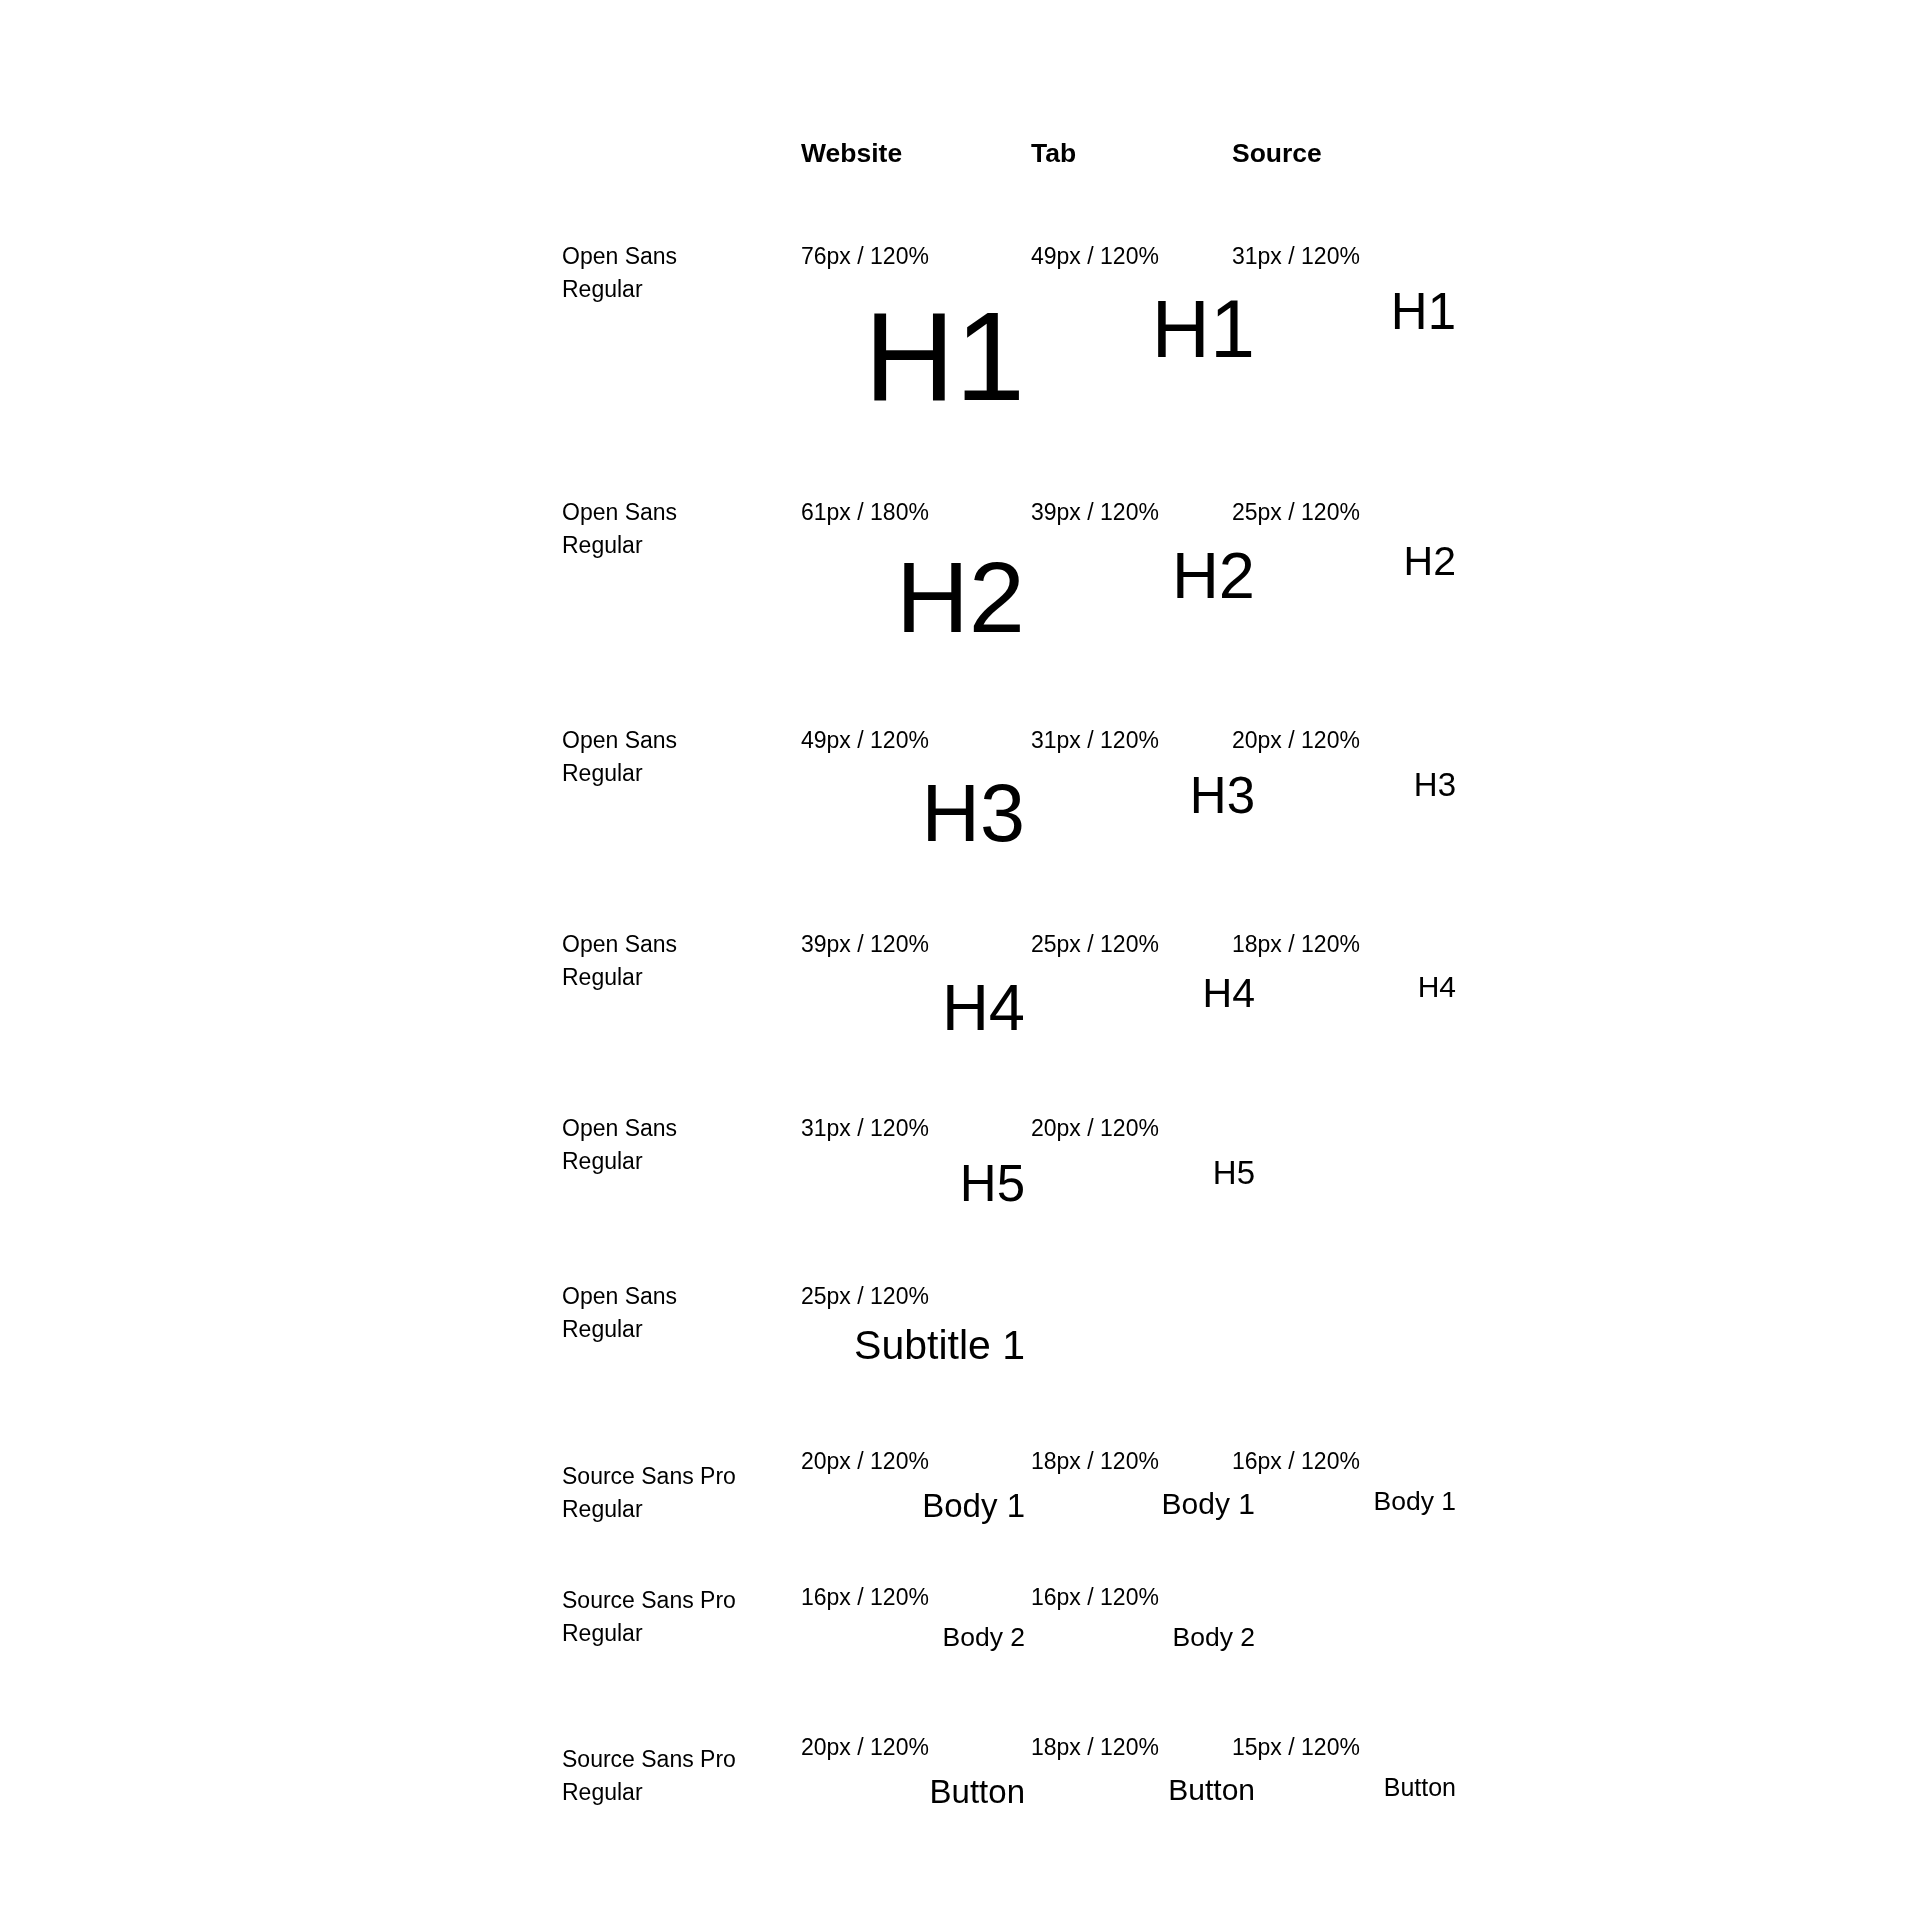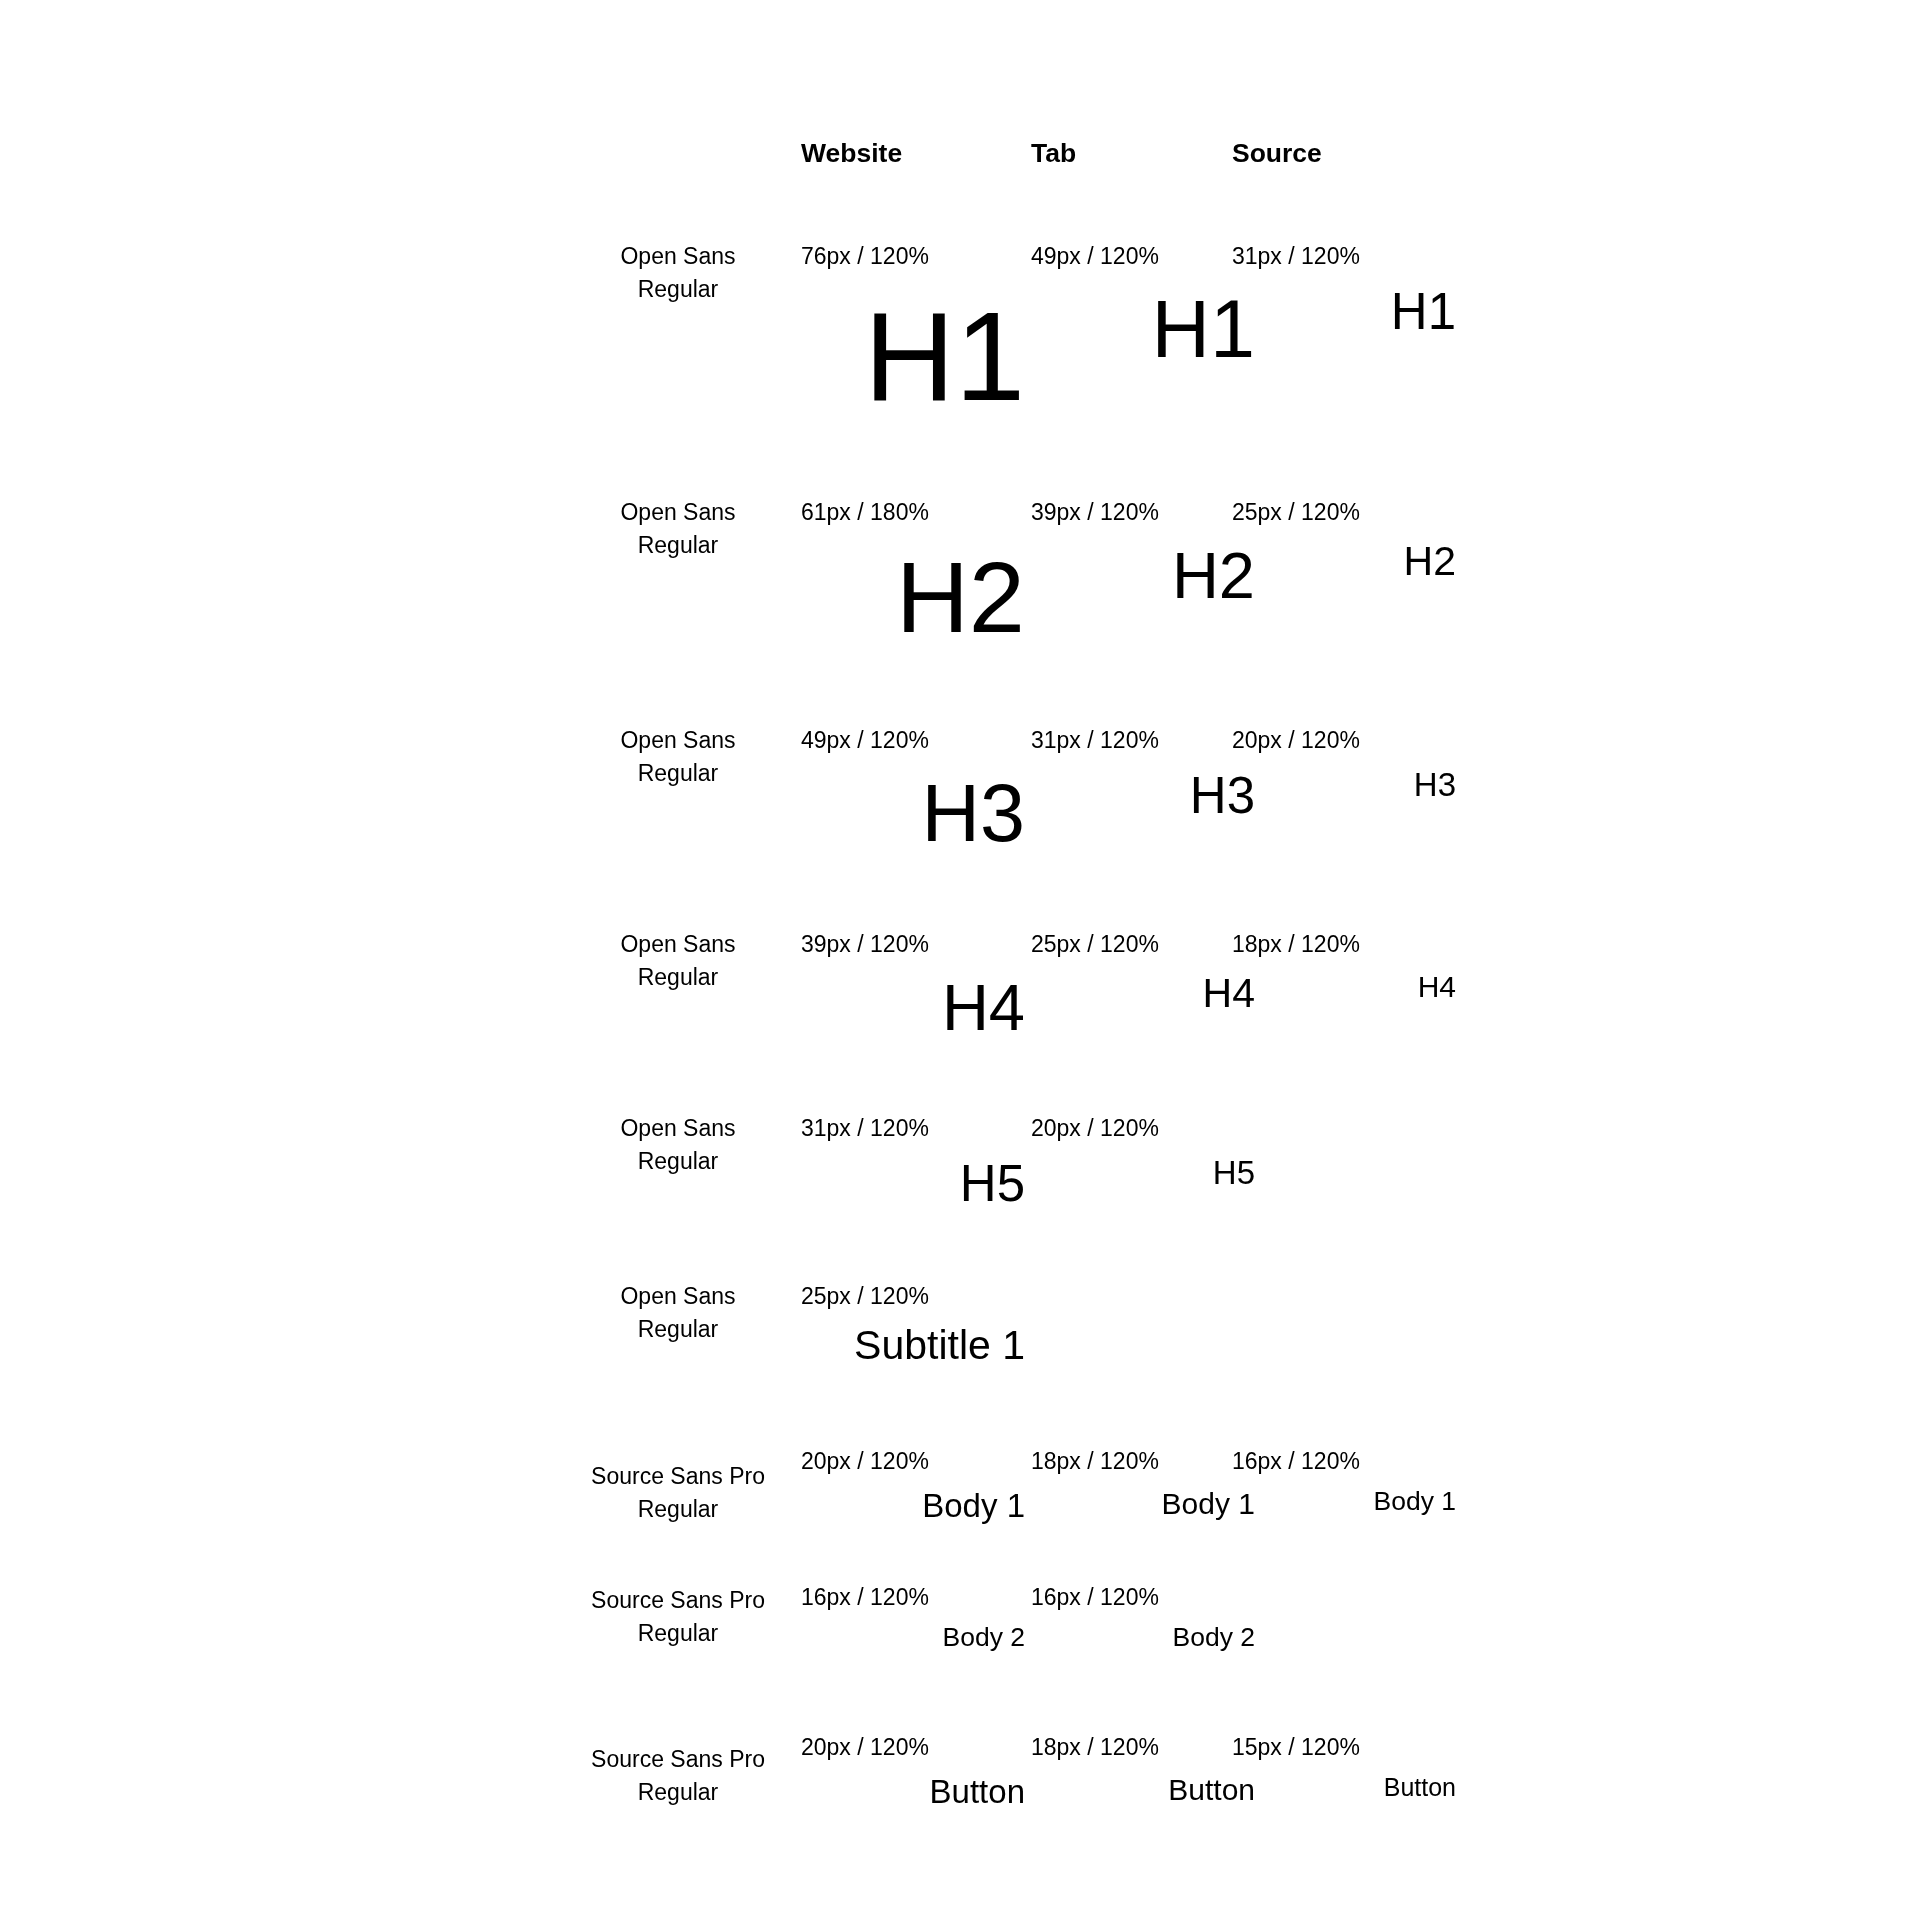--- a/index.html
+++ b/index.html
@@ -5,21 +5,21 @@
   html,body{margin:0;padding:0;}
   body{
     width:1926px;height:1926px;background:#ffffff;color:#000000;
     font-family:"Liberation Sans", sans-serif;
   }
   #canvas{position:relative;width:1926px;height:1926px;overflow:hidden;background:#ffffff;padding-left:14px;}
   .col-header{
     position:absolute;top:137px;font-size:26.5px;font-weight:700;line-height:33px;color:#000;
   }
   .type-row{position:absolute;left:0;width:1926px;}
-  .font-label{position:absolute;left:562px;top:0;width:232px;font-size:23px;line-height:33px;color:#000;text-align:center;}
+  .font-label{position:absolute;left:562px;top:0;width:232px;font-size:23px;line-height:33px;color:#000;}
   .sample-cell{position:absolute;top:0;width:224px;}
   .size-spec{font-size:23px;line-height:33px;color:#000;}
   .type-sample{line-height:120%;margin-top:8.3px;color:#000;font-weight:400;white-space:nowrap;text-align:right;}
   
   .type-row[data-row="6"] .font-label{margin-top:15px;}
   .type-row[data-row="7"] .font-label{margin-top:3.3px;}
   .type-row[data-row="8"] .font-label{margin-top:11.6px;}
 </style>
 </head>
 <body>

